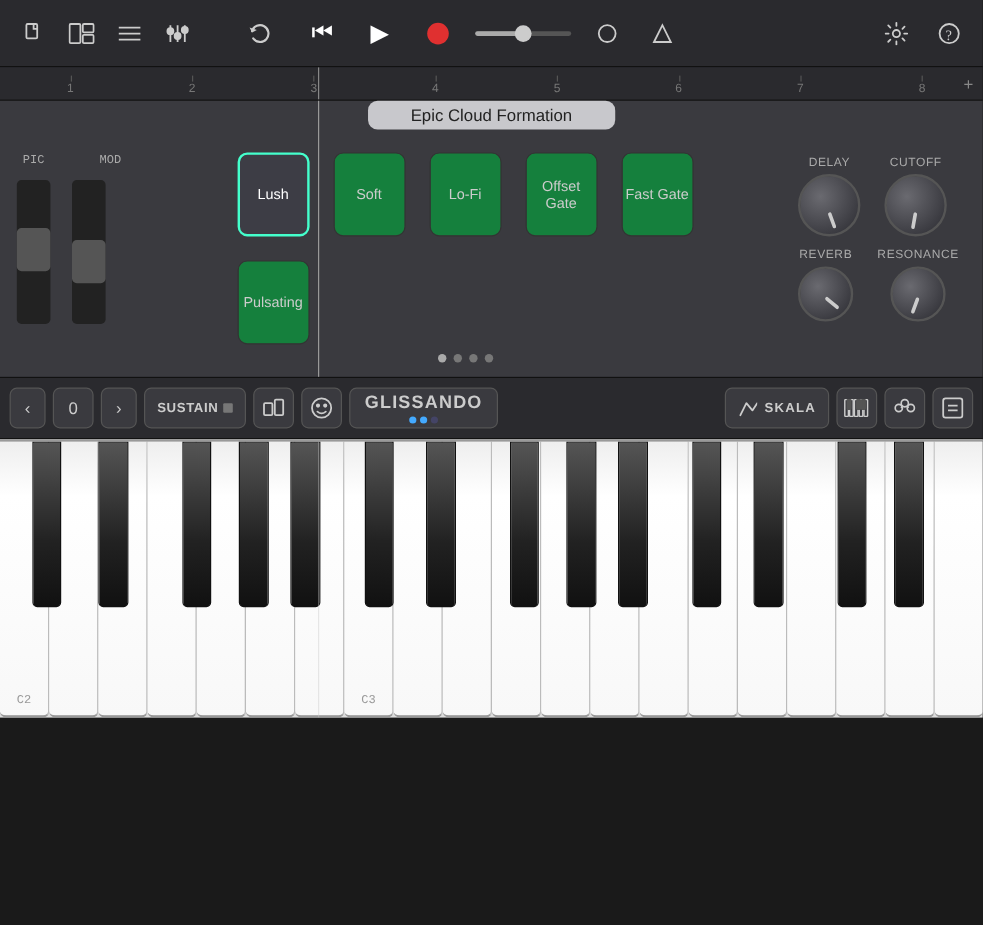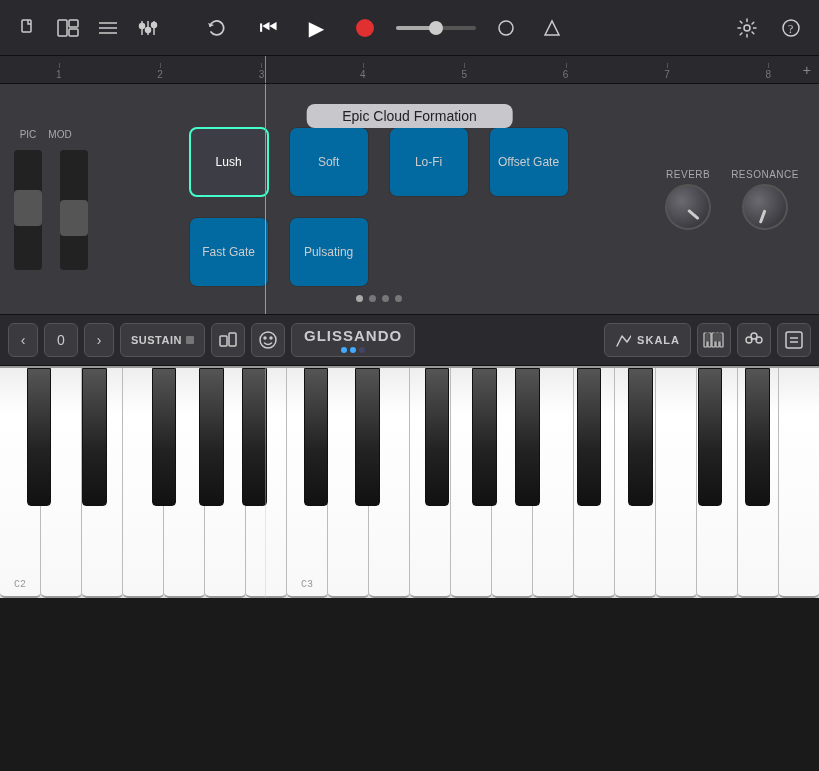--- a/index.html
+++ b/index.html
@@ -160,21 +160,21 @@
       left: 265px;
       width: 1px;
       height: 100%;
       background: #999;
       z-index: 20;
     }
 
     
     .preset-name-bar {
       position: absolute;
-      top: 20px;
+      top: 0;
       left: 50%;
       transform: translateX(-50%);
       background: #c8c8cc;
       color: #222;
       border-radius: 8px;
       padding: 4px 36px;
       font-size: 14px;
       font-weight: 500;
       white-space: nowrap;
       z-index: 10;
@@ -183,22 +183,23 @@
     
     .left-sliders {
       display: flex;
       flex-direction: column;
       align-items: flex-start;
       padding: 10px 14px;
       gap: 6px;
     }
     .slider-labels {
       display: flex;
-      gap: 4px;
+      gap: 36px;
       margin-bottom: 4px;
+      font-family: Liberation Mono, monospace;
     }
     .slider-label {
       font-size: 10px;
       color: #aaa;
       text-align: center;
       width: 28px;
     }
     .sliders-row {
       display: flex;
       gap: 18px;
@@ -223,28 +224,28 @@
     
     .pad-grid-container {
       flex: 1;
       display: flex;
       flex-direction: column;
       align-items: center;
       padding: 40px 10px 10px;
     }
     .pad-grid {
       display: grid;
-      grid-template-columns: repeat(4, 1fr);
+      grid-template-columns: repeat(5, 1fr);
       grid-template-rows: repeat(2, 1fr);
       gap: 20px;
       width: 380px;
       height: 160px;
     }
     .pad-cell {
-      background: #0369a1;
+      background: #15803d;
       border-radius: 8px;
       display: flex;
       align-items: center;
       justify-content: center;
       font-size: 12px;
       color: #ccc;
       cursor: pointer;
       border: 1px solid #333;
       text-align: center;
     }
@@ -610,20 +611,34 @@
     </div>
     <div class="pad-dots">
       <div class="pad-dot active"></div>
       <div class="pad-dot"></div>
       <div class="pad-dot"></div>
       <div class="pad-dot"></div>
     </div>
   </div>
 
   <div class="right-knobs">
+    <div class="knobs-row">
+      <div class="knob-group">
+        <div class="knob-label">DELAY</div>
+        <div class="knob knob-delay">
+          <div class="knob-indicator"></div>
+        </div>
+      </div>
+      <div class="knob-group">
+        <div class="knob-label">CUTOFF</div>
+        <div class="knob knob-cutoff">
+          <div class="knob-indicator"></div>
+        </div>
+      </div>
+    </div>
     <div class="knobs-row">
       <div class="knob-group">
         <div class="knob-label">REVERB</div>
         <div class="knob knob-reverb knob-small">
           <div class="knob-indicator"></div>
         </div>
       </div>
       <div class="knob-group">
         <div class="knob-label">RESONANCE</div>
         <div class="knob knob-resonance knob-small">

